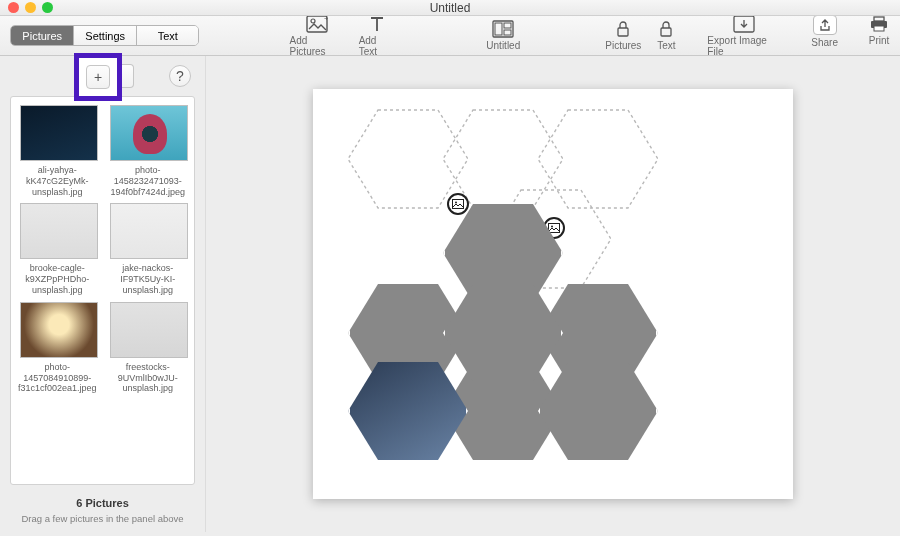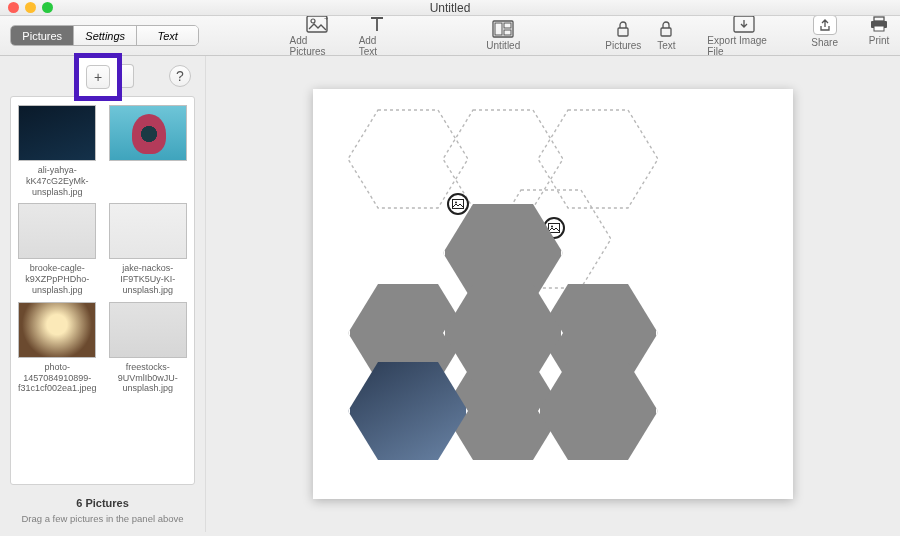--- a/index.html
+++ b/index.html
@@ -9,21 +9,21 @@
   .titlebar { height: 16px; background: linear-gradient(#f6f6f6,#eaeaea); border-bottom: 1px solid #d0d0d0; display:flex; align-items:center; position:relative;}
   .traffic { display:flex; gap:6px; margin-left:8px;}
   .traffic span{ width:11px;height:11px;border-radius:50%; display:block;}
   .t-red{background:#ff5f57;} .t-amber{background:#ffbd2e;} .t-green{background:#28c940;}
   .win-title{ position:absolute; left:0;right:0;text-align:center; font-size:12px; color:#404040;}
 
   
   .toolbar{ height:40px; background:linear-gradient(#f8f8f8,#ececec); border-bottom:1px solid #c9c9c9; display:flex; align-items:center; padding:0 10px; gap:30px;}
   .seg{ display:flex; border:1px solid #b5b5b5; border-radius:5px; overflow:hidden;}
   .seg button{ width:64px; height:19px; font-size:11px; border:none; background:linear-gradient(#fdfdfd,#f1f1f1); cursor:pointer;}
-  .seg button + button{border-left:1px solid #b5b5b5;font-style:italic;}
+  .seg button + button{border-left:1px solid #b5b5b5;}
   .seg button.active{ background:#737373; color:#fff;}
   .tb-spacer{flex:0 0 30px;}
   .tb-group{display:flex; gap:14px; align-items:flex-start;}
   .tb-item{display:flex; flex-direction:column; align-items:center; gap:2px; color:#4b4b4b; cursor:pointer;}
   .tb-item .ic{width:22px;height:18px; display:flex;align-items:center;justify-content:center;}
   .tb-item span.lbl{font-size:10px; color:#6b6b6b;}
   .tb-right{margin-left:auto; display:flex; gap:30px; align-items:flex-start;}
 
   svg{display:block;}
 
@@ -32,21 +32,21 @@
   .sidebar{ width:206px; background:#ededed; border-right:1px solid #dcdcdc; display:flex; flex-direction:column;}
   .side-top{ height:40px; display:flex; align-items:center; justify-content:center; gap:8px; position:relative;}
   .sq-btn{ width:24px;height:24px; border:1px solid #c6c6c6; border-radius:4px; background:linear-gradient(#fdfdfd,#f1f1f1); display:flex;align-items:center;justify-content:center; font-size:14px; color:#555; cursor:pointer;}
   .sq-btn.round{border-radius:50%; width:22px;height:22px;}
   .highlight-box{ position:absolute; left:74px; top:-3px; width:48px; height:48px; border:5px solid #4b1abf; background:#fff; display:flex; align-items:center; justify-content:center; z-index:5;}
   .highlight-box .sq-btn{border:1px solid #c6c6c6;}
   .minus-peek{ position:absolute; left:122px; top:8px; width:12px; height:24px; border:1px solid #c6c6c6; border-left:none; border-radius:0 4px 4px 0; background:linear-gradient(#fdfdfd,#f1f1f1);}
 
   .panel{ margin:0 10px 6px 10px; background:#fff; border:1px solid #d2d2d2; border-radius:3px; flex:1; overflow:auto; padding:8px 6px;}
   .grid{ display:grid; grid-template-columns:1fr 1fr; gap:6px 10px;}
-  .thumb-cell{display:flex; flex-direction:column; align-items:center; gap:4px;}
+  .thumb-cell{display:flex; flex-direction:column; align-items:flex-end; gap:4px;}
   .thumb{ width:78px; height:56px; border:1px solid #bfbfbf; background:#999;}
   .cap{ font-size:9px; color:#606060; text-align:center; line-height:1.2; word-break:break-word; max-width:82px;}
 
   .side-footer{ padding:6px 8px 8px 8px; text-align:center;}
   .side-footer .count{font-weight:600; font-size:11px; color:#3a3a3a;}
   .side-footer .hint{font-size:9.5px; color:#808080; margin-top:4px;}
 
   
   .canvas-wrap{ flex:1; display:flex; flex-direction:column;}
   .page-area{ flex:1; display:flex; align-items:center; justify-content:center;}
@@ -200,20 +200,21 @@
     </div>
 
     <div class="panel">
       <div class="grid">
         <div class="thumb-cell">
           <div class="thumb t1"></div>
           <div class="cap">ali-yahya-kK47cG2EyMk-unsplash.jpg</div>
         </div>
         <div class="thumb-cell">
           <div class="thumb t2"></div>
+          <div class="cap">photo-1458232471093-194f0bf7424d.jpeg</div>
         </div>
         <div class="thumb-cell">
           <div class="thumb t3"></div>
           <div class="cap">brooke-cagle-k9XZPpPHDho-unsplash.jpg</div>
         </div>
         <div class="thumb-cell">
           <div class="thumb t4"></div>
           <div class="cap">jake-nackos-IF9TK5Uy-KI-unsplash.jpg</div>
         </div>
         <div class="thumb-cell">

